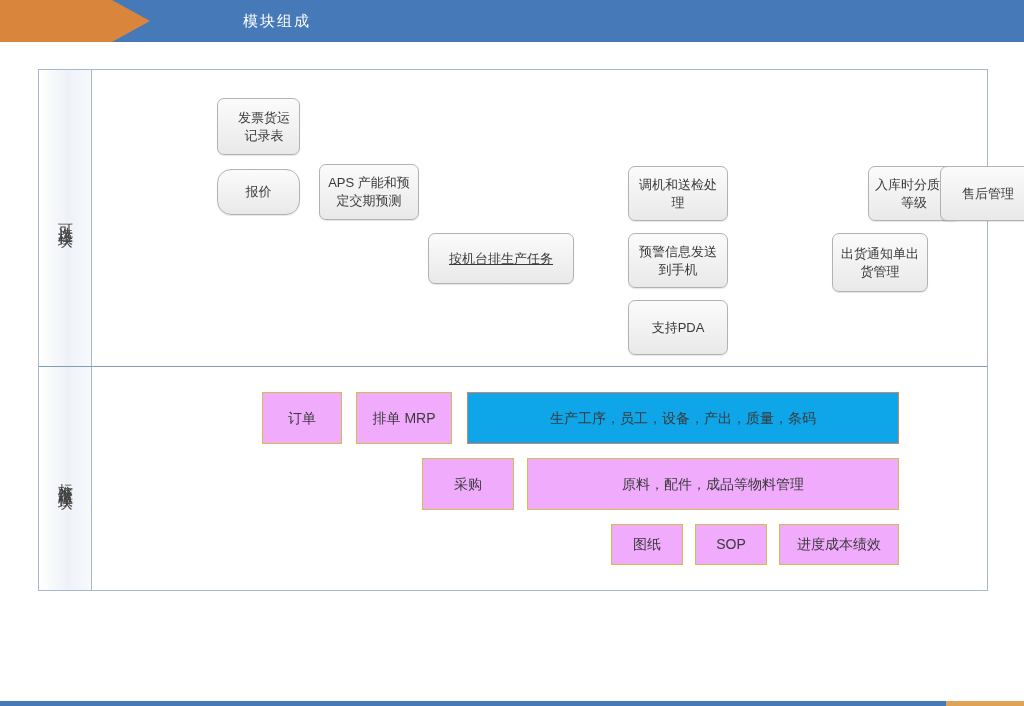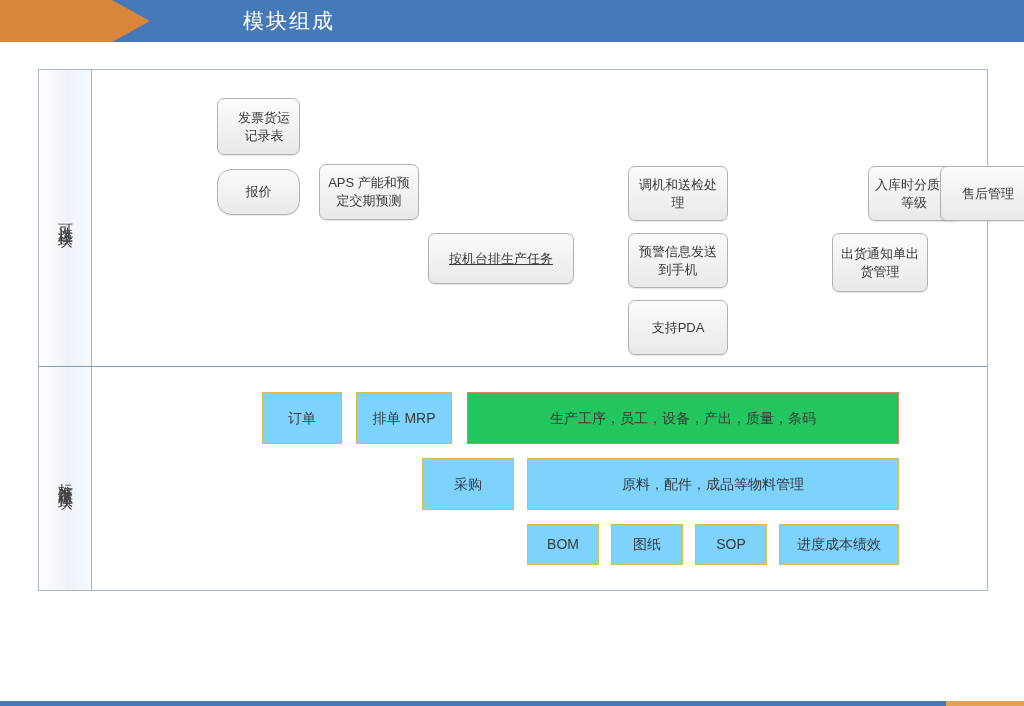--- a/index.html
+++ b/index.html
@@ -34,21 +34,21 @@
     background: #d9853b;
     clip-path: polygon(0 0, 112px 0, 150px 21px, 112px 42px, 0 42px);
   }
   #header-title {
     position: absolute;
     left: 243px;
     top: 0;
     height: 42px;
     line-height: 42px;
     color: #ffffff;
-    font-size: 21px;
+    font-size: 15px;
     letter-spacing: 2px;
     white-space: nowrap;
   }
 
   
   #diagram {
     position: absolute;
     left: 38px;
     top: 69px;
     width: 950px;
@@ -126,25 +126,25 @@
     display: flex;
     align-items: center;
     justify-content: center;
     text-align: center;
     font-size: 14px;
     color: #3a3a3a;
     line-height: 1.3;
     padding: 2px 4px;
   }
   .std-box.yellow {
-    background: #7dd3fc;
+    background: #f0abfc;
     border: 1px solid #d4bd4a;
   }
   .std-box.salmon {
-    background: #22c55e;
+    background: #0ea5e9;
     border: 1px solid #d98461;
   }
 
   
   #footer {
     position: absolute;
     left: 0;
     bottom: 0;
     width: 1024px;
     height: 5px;
@@ -197,21 +197,20 @@
   <div class="section" id="section-standard">
     <div class="row-label">
       <span class="row-label-text">标准版模块</span>
     </div>
     <div class="row-body" id="body-standard">
         <div class="std-box yellow" style="left: 170px; top: 25px; width: 80px; height: 52px;">订单</div>
         <div class="std-box yellow" style="left: 264px; top: 25px; width: 96px; height: 52px;">排单 MRP</div>
         <div class="std-box salmon" style="left: 375px; top: 25px; width: 432px; height: 52px;">生产工序，员工，设备，产出，质量，条码</div>
         <div class="std-box yellow" style="left: 330px; top: 91px; width: 92px; height: 52px;">采购</div>
         <div class="std-box yellow" style="left: 435px; top: 91px; width: 372px; height: 52px;">原料，配件，成品等物料管理</div>
-        <div class="std-box yellow" style="left: 435px; top: 157px; width: 72px; height: 41px;">BOM</div>
         <div class="std-box yellow" style="left: 519px; top: 157px; width: 72px; height: 41px;">图纸</div>
         <div class="std-box yellow" style="left: 603px; top: 157px; width: 72px; height: 41px;">SOP</div>
         <div class="std-box yellow" style="left: 687px; top: 157px; width: 120px; height: 41px;">进度成本绩效</div>
       </div>
   </div>
 
 </div>
 
 <div id="footer">
   <div id="footer-blue"></div>

